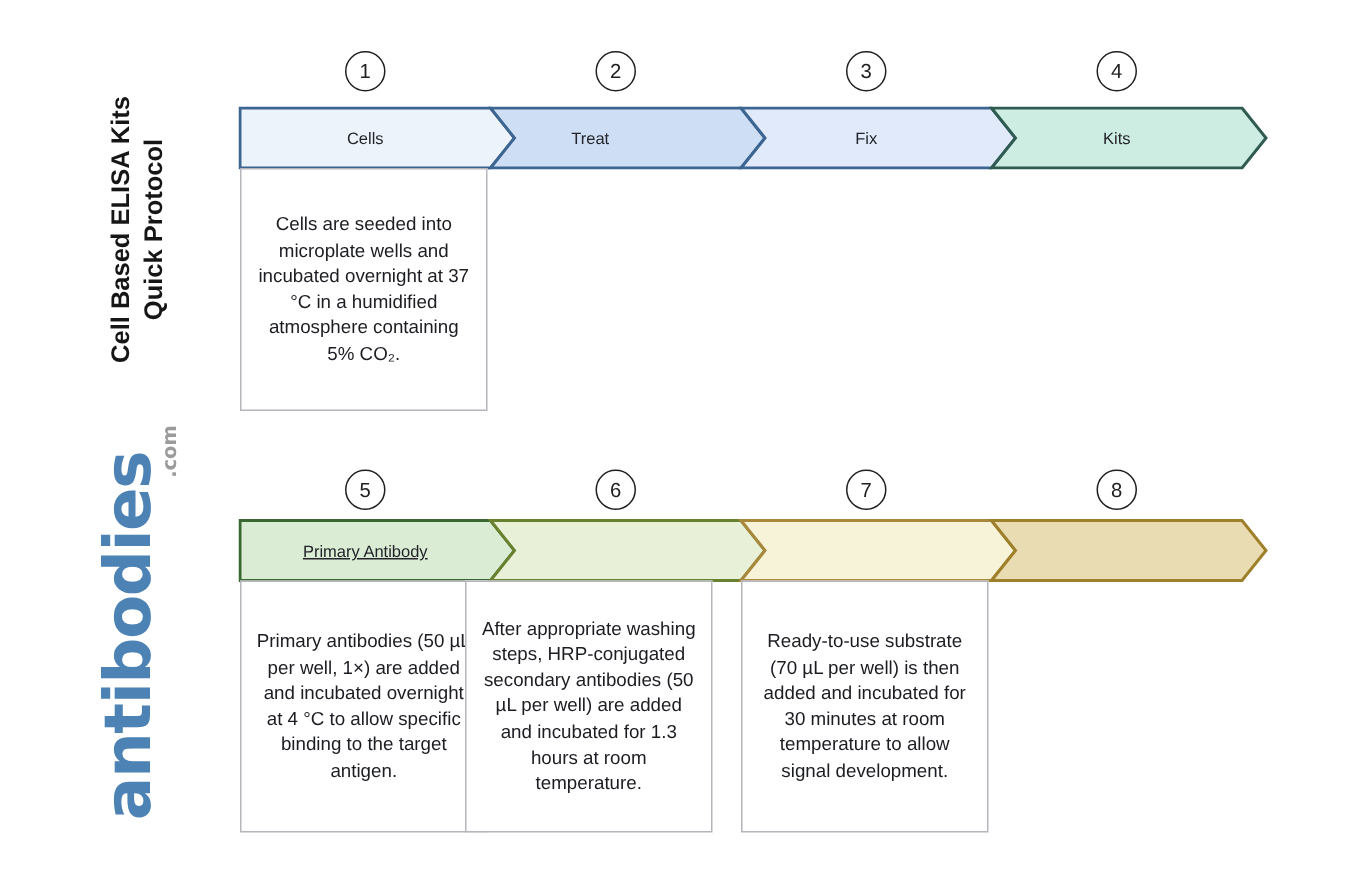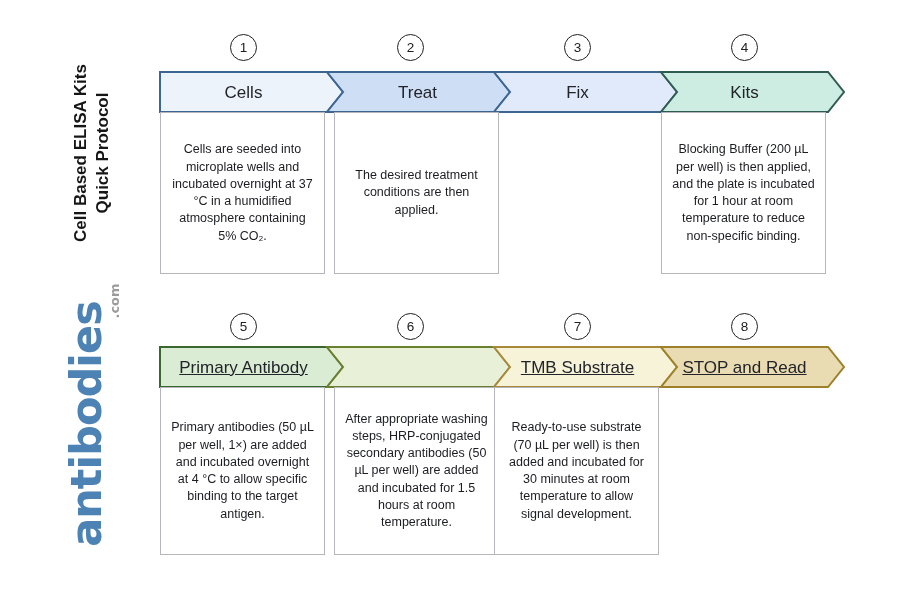--- a/index.html
+++ b/index.html
@@ -24,23 +24,23 @@
           font-size:13.5px;color:#202020;box-sizing:border-box;}
   .crow1{top:34px;} .crow2{top:313px;}
   .cc0{left:230px;} .cc1{left:397px;} .cc2{left:564px;} .cc3{left:731px;}
 
   
   .bannersvg{position:absolute;left:159px;width:690px;height:42px;}
   .bsrow1{top:71px;} .bsrow2{top:346px;}
 
   
   .blabel{position:absolute;width:167px;height:40px;display:flex;align-items:center;
-          justify-content:center;font-size:17px;color:#23242a;}
+          justify-content:center;font-size:11px;color:#23242a;}
   .lrow1{top:73px;} .lrow2{top:348px;text-decoration:underline;}
-  .col0{left:160px;} .col1{left:334px;} .col2{left:494px;text-align:center;} .col3{left:661px;}
+  .col0{left:160px;} .col1{left:310px;} .col2{left:494px;text-align:center;} .col3{left:661px;}
 
   
   .card{position:absolute;width:165px;background:#ffffff;border:1px solid #b5b5bc;
         box-sizing:border-box;display:flex;align-items:center;justify-content:center;
         padding:6px 9px;text-align:center;font-size:12.5px;line-height:1.38;color:#1c1d22;}
   .drow1{top:112px;height:162px;} .drow2{top:387px;height:168px;}
 </style>
 </head>
 <body>
 
@@ -74,23 +74,19 @@
     <path d="M168 1 L335 1 L351 21 L335 41 L168 41 L184 21 Z" stroke-width="2" fill="#e8f1d8" stroke="#69802f"></path>
     <path d="M335 1 L502 1 L518 21 L502 41 L335 41 L351 21 Z" stroke-width="2" fill="#f7f3d8" stroke="#a8893c"></path>
     <path d="M502 1 L669 1 L685 21 L669 41 L502 41 L518 21 Z" stroke-width="2" fill="#e9dcb2" stroke="#9e7f2a"></path>
   </svg>
 
   <div class="blabel lrow1 col0">Cells</div>
   <div class="blabel lrow1 col1">Treat</div>
   <div class="blabel lrow1 col2">Fix</div>
   <div class="blabel lrow1 col3">Kits</div>
   <div class="blabel lrow2 col0">Primary Antibody</div>
-  <div class="blabel lrow2 col2">TMB Substrate</div>
-  <div class="blabel lrow2 col3">STOP and Read</div>
 
   <div class="card drow1 col0">Cells are seeded into microplate wells and incubated overnight at 37 °C in a humidified atmosphere containing 5% CO₂.</div>
-  <div class="card drow1 col1">The desired treatment conditions are then applied.</div>
-  <div class="card drow1 col3">Blocking Buffer (200 µL per well) is then applied, and the plate is incubated for 1 hour at room temperature to reduce non-specific binding.</div>
   <div class="card drow2 col0">Primary antibodies (50 µL per well, 1×) are added and incubated overnight at 4 °C to allow specific binding to the target antigen.</div>
-  <div class="card drow2 col1">After appropriate washing steps, HRP-conjugated secondary antibodies (50 µL per well) are added and incubated for 1.5 hours at room temperature.</div>
+  <div class="card drow2 col1">After appropriate washing steps, HRP-conjugated secondary antibodies (50 µL per well) are added and incubated for 1.3 hours at room temperature.</div>
   <div class="card drow2 col2">Ready-to-use substrate (70 µL per well) is then added and incubated for 30 minutes at room temperature to allow signal development.</div>
 
 </div>
 
 </body></html>

